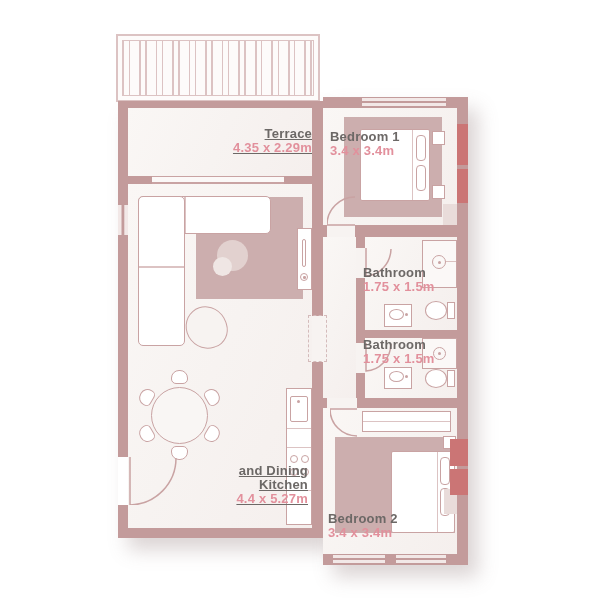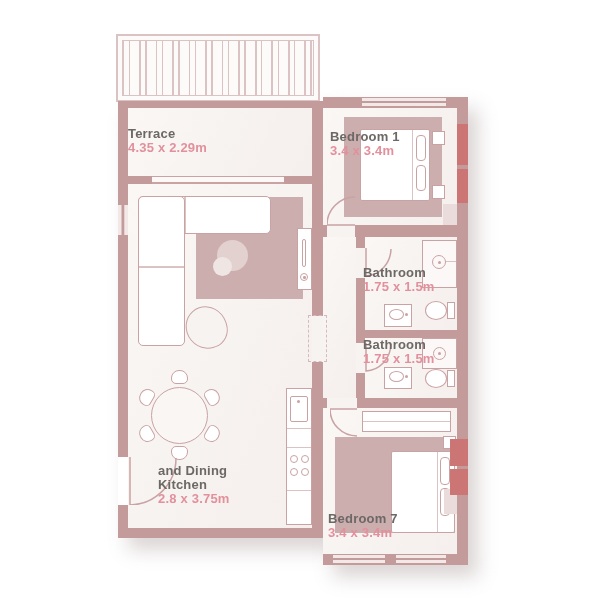--- a/index.html
+++ b/index.html
@@ -24,21 +24,21 @@
   .slider{position:absolute;background:linear-gradient(to bottom,var(--furniture-outline,#c9a3a3) 0 1.5px,#fbf8f7 1.5px 6.5px,var(--furniture-outline,#c9a3a3) 6.5px 8px);}
   .pergola{position:absolute;border:2px solid #dcc3c3;box-sizing:border-box;background:#fdfbfa;}
   .slats{position:absolute;left:4px;right:4px;top:4px;bottom:4px;border:1.5px solid #dcc3c3;
          background:repeating-linear-gradient(90deg,#dcc3c3 0 1.5px,transparent 1.5px 6px,#dcc3c3 6px 7.5px,transparent 7.5px 16.5px);}
   .arc{position:absolute;}
   .arc path{stroke:var(--furniture-outline,#c9a3a3);stroke-width:1.5;fill:none;}
   .chair{position:absolute;width:17px;height:14px;background:#fff;border:1.5px solid var(--furniture-outline,#c9a3a3);
          box-sizing:border-box;border-radius:8px 8px 5px 5px;}
   .sofa{border-radius:5px;}
   .lbl{position:absolute;font-size:13px;line-height:14px;font-weight:700;color:var(--room-name-text,#6c6866);letter-spacing:.2px;}
-  .lbl.center{text-align:left;}
+  .lbl.center{text-align:right;text-decoration:underline;}
   .dims{color:var(--dimension-text,#e2909c);}
 </style>
 </head>
 <body>
 
 <div id="plan">
 
   <div class="shadow" style="left:118px;top:101px;width:205px;height:437px"></div>
   <div class="shadow" style="left:323px;top:97px;width:145px;height:468px"></div>
 
@@ -187,20 +187,20 @@
     <div>Bathroom</div>
     <div class="dims">1.75 x 1.5m</div>
   </div>
   <div class="lbl" style="left:363px;top:338px">
     <div>Bathroom</div>
     <div class="dims">1.75 x 1.5m</div>
   </div>
   <div class="lbl center" style="left:158px;top:464px;width:150px">
     <div>and Dining</div>
     <div>Kitchen</div>
-    <div class="dims">2.8 x 3.75m</div>
+    <div class="dims">4.4 x 5.27m</div>
   </div>
   <div class="lbl" style="left:328px;top:512px">
-    <div>Bedroom 7</div>
+    <div>Bedroom 2</div>
     <div class="dims">3.4 x 3.4m</div>
   </div>
 
 </div>
 
 </body></html>

